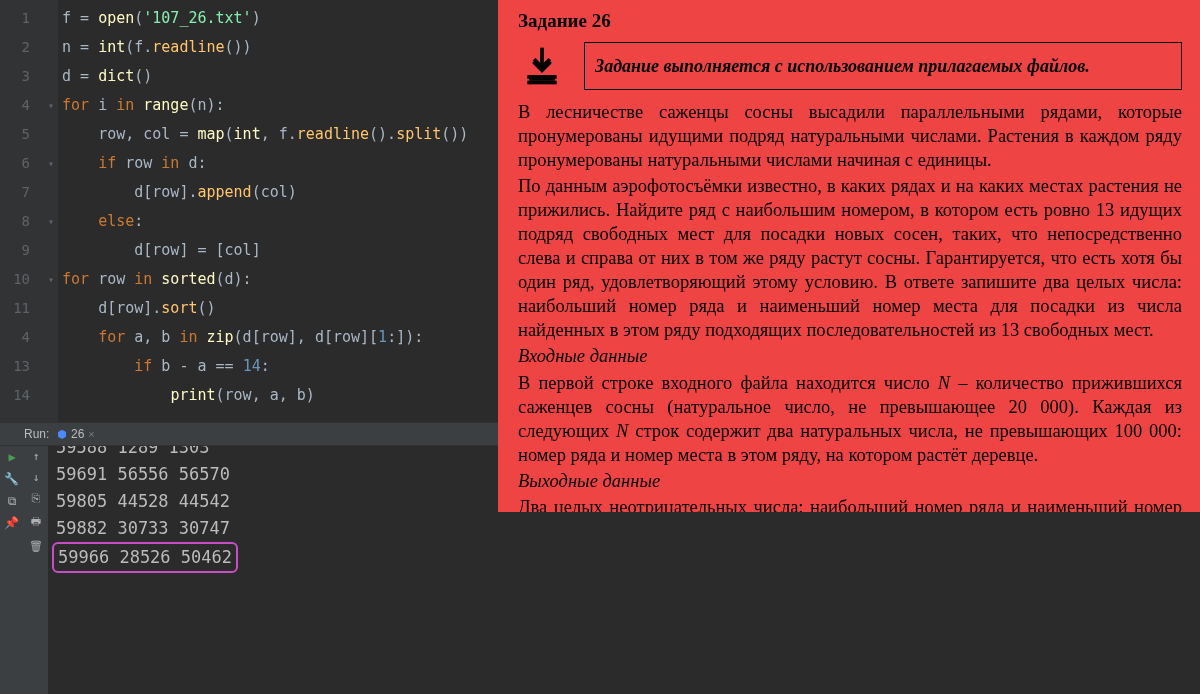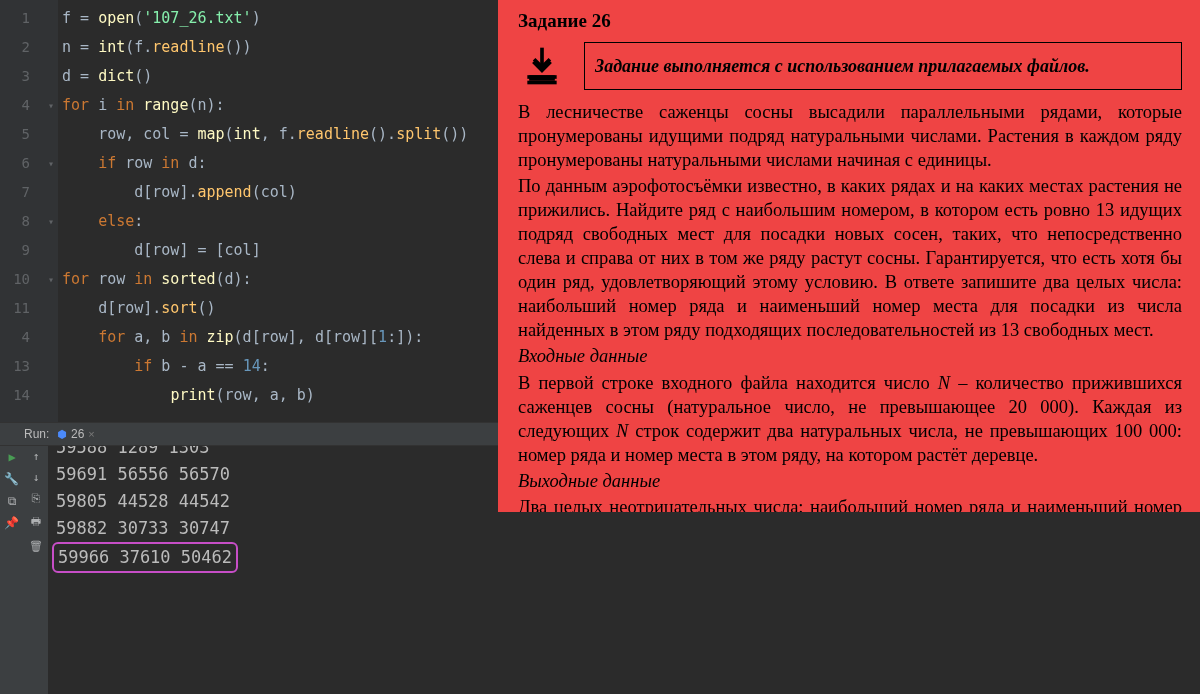--- a/index.html
+++ b/index.html
@@ -204,21 +204,21 @@
       <span class="tb">↓</span>
       <span class="tb">⎘</span>
       <span class="tb">🖶</span>
       <span class="tb">🗑</span>
     </div>
     <div class="console" id="console">
         <div class="outline cut">59588 1289 1303</div>
         <div class="outline">59691 56556 56570</div>
         <div class="outline">59805 44528 44542</div>
         <div class="outline">59882 30733 30747</div>
-        <div class="outline"><span class="hl">59966 37610 50462</span></div>
+        <div class="outline"><span class="hl">59966 28526 50462</span></div>
       </div>
   </div>
 </div>
 
 <div class="right-pane">
   <div class="task-title">Задание 26</div>
   <div class="file-row">
     <span class="dl-icon">
       <svg viewBox="0 0 24 24" width="44" height="44" fill="currentColor">
           <path d="M12 3v10l4-4 1.4 1.4L12 15.8 6.6 10.4 8 9l4 4V3h0zm-7 14h14v2H5v-2zm0 3h14v-1H5v1z"></path>

